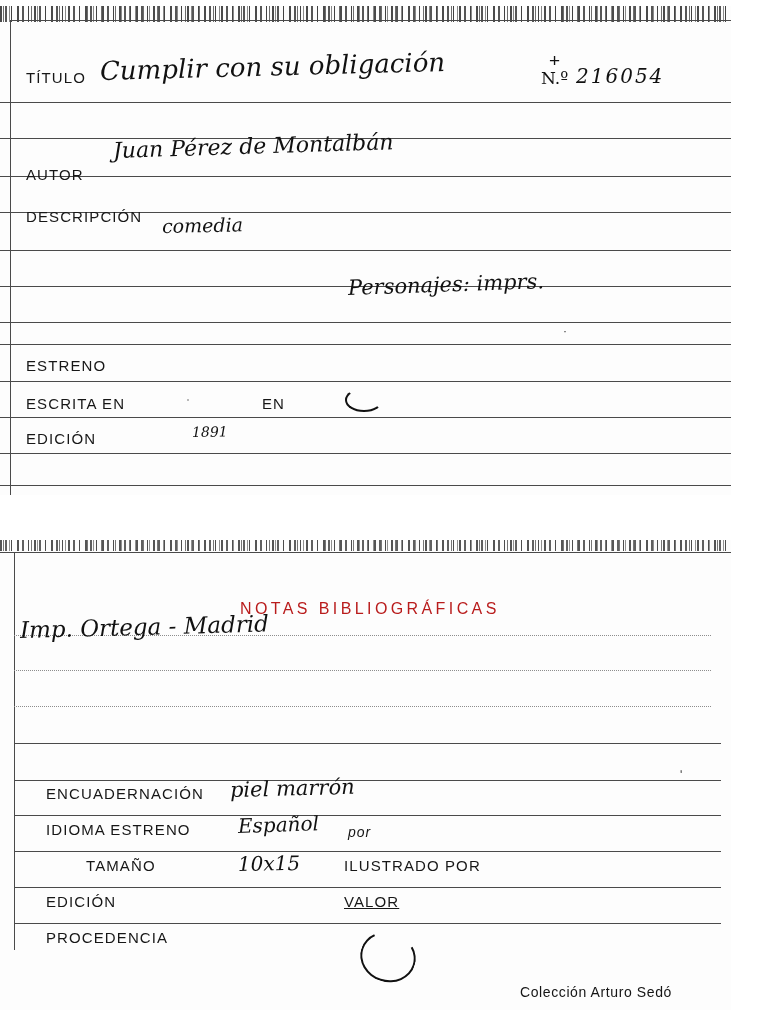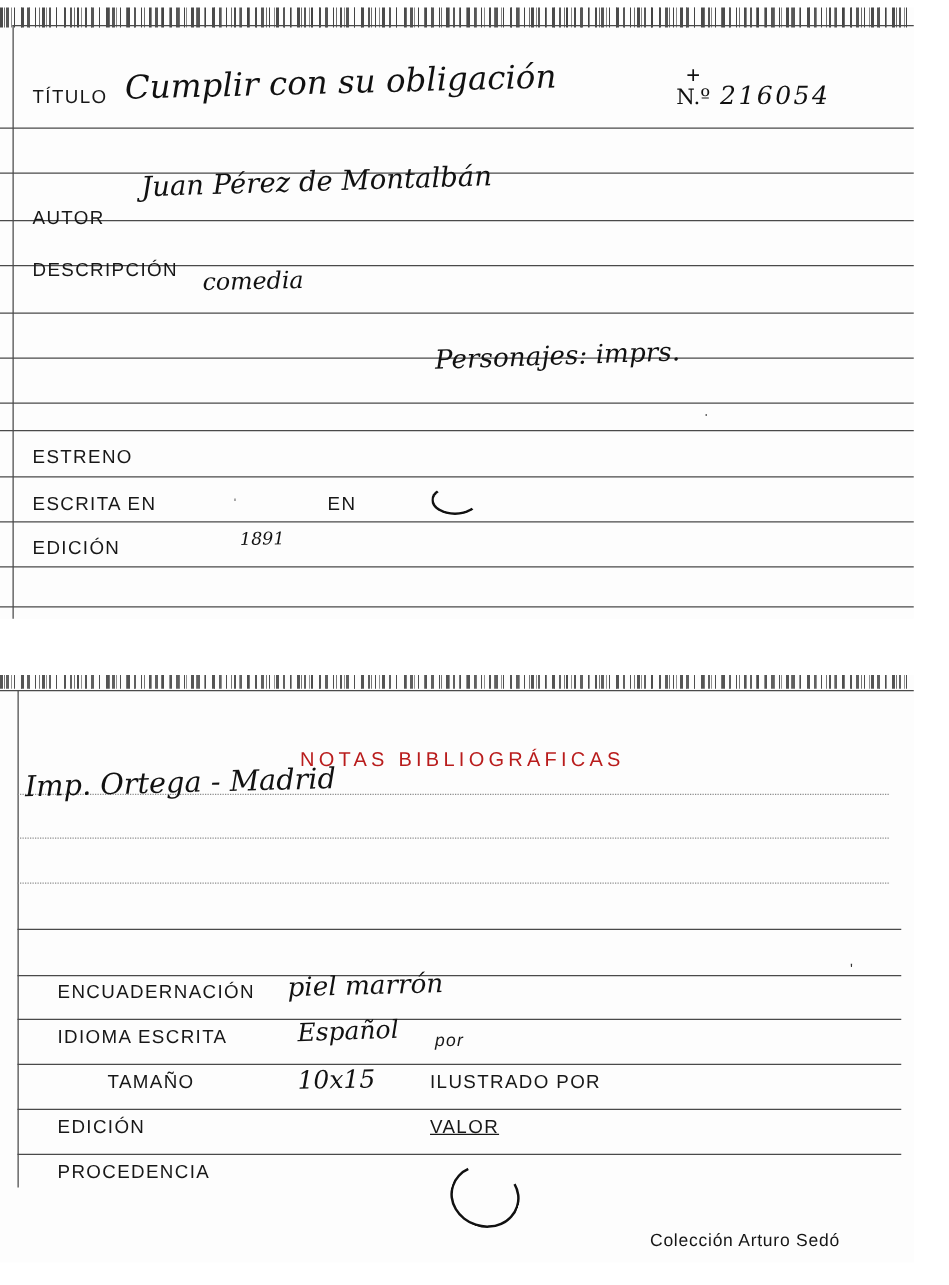--- a/index.html
+++ b/index.html
@@ -197,21 +197,21 @@
     <div class="rule" style="top:275px; left:14px; right:10px;"></div>
     <div class="rule" style="top:311px; left:14px; right:10px;"></div>
     <div class="rule" style="top:347px; left:14px; right:10px;"></div>
     <div class="rule" style="top:383px; left:14px; right:10px;"></div>
 
     <div class="heading" style="left:240px; top:60px;">NOTAS BIBLIOGRÁFICAS</div>
 
     <div class="hand" style="left:20px; top:77px; font-size:23px; transform: rotate(-1.5deg);">Imp. Ortega - Madrid</div>
 
     <div class="label" style="left:46px; top:245px;">ENCUADERNACIÓN</div>
-    <div class="label" style="left:46px; top:281px;">IDIOMA ESCRITA</div>
+    <div class="label" style="left:46px; top:281px;">IDIOMA ESTRENO</div>
     <div class="label sm" style="left:348px; top:284px;font-style:italic;">por</div>
     <div class="label" style="left:46px; top:317px;margin-left:40px;">TAMAÑO</div>
     <div class="label" style="left:344px; top:317px;">ILUSTRADO POR</div>
     <div class="label" style="left:46px; top:353px;">EDICIÓN</div>
     <div class="label" style="left:344px; top:353px;text-decoration:underline;">VALOR</div>
     <div class="label" style="left:46px; top:389px;">PROCEDENCIA</div>
 
     <div class="hand" style="left:230px; top:238px; font-size:21px; transform: rotate(-1.5deg);">piel marrón</div>
     <div class="hand" style="left:238px; top:274px; font-size:20px; transform: rotate(-2deg);">Español</div>
     <div class="hand" style="left:238px; top:312px; font-size:20px; transform: rotate(-1deg);">10x15</div>

